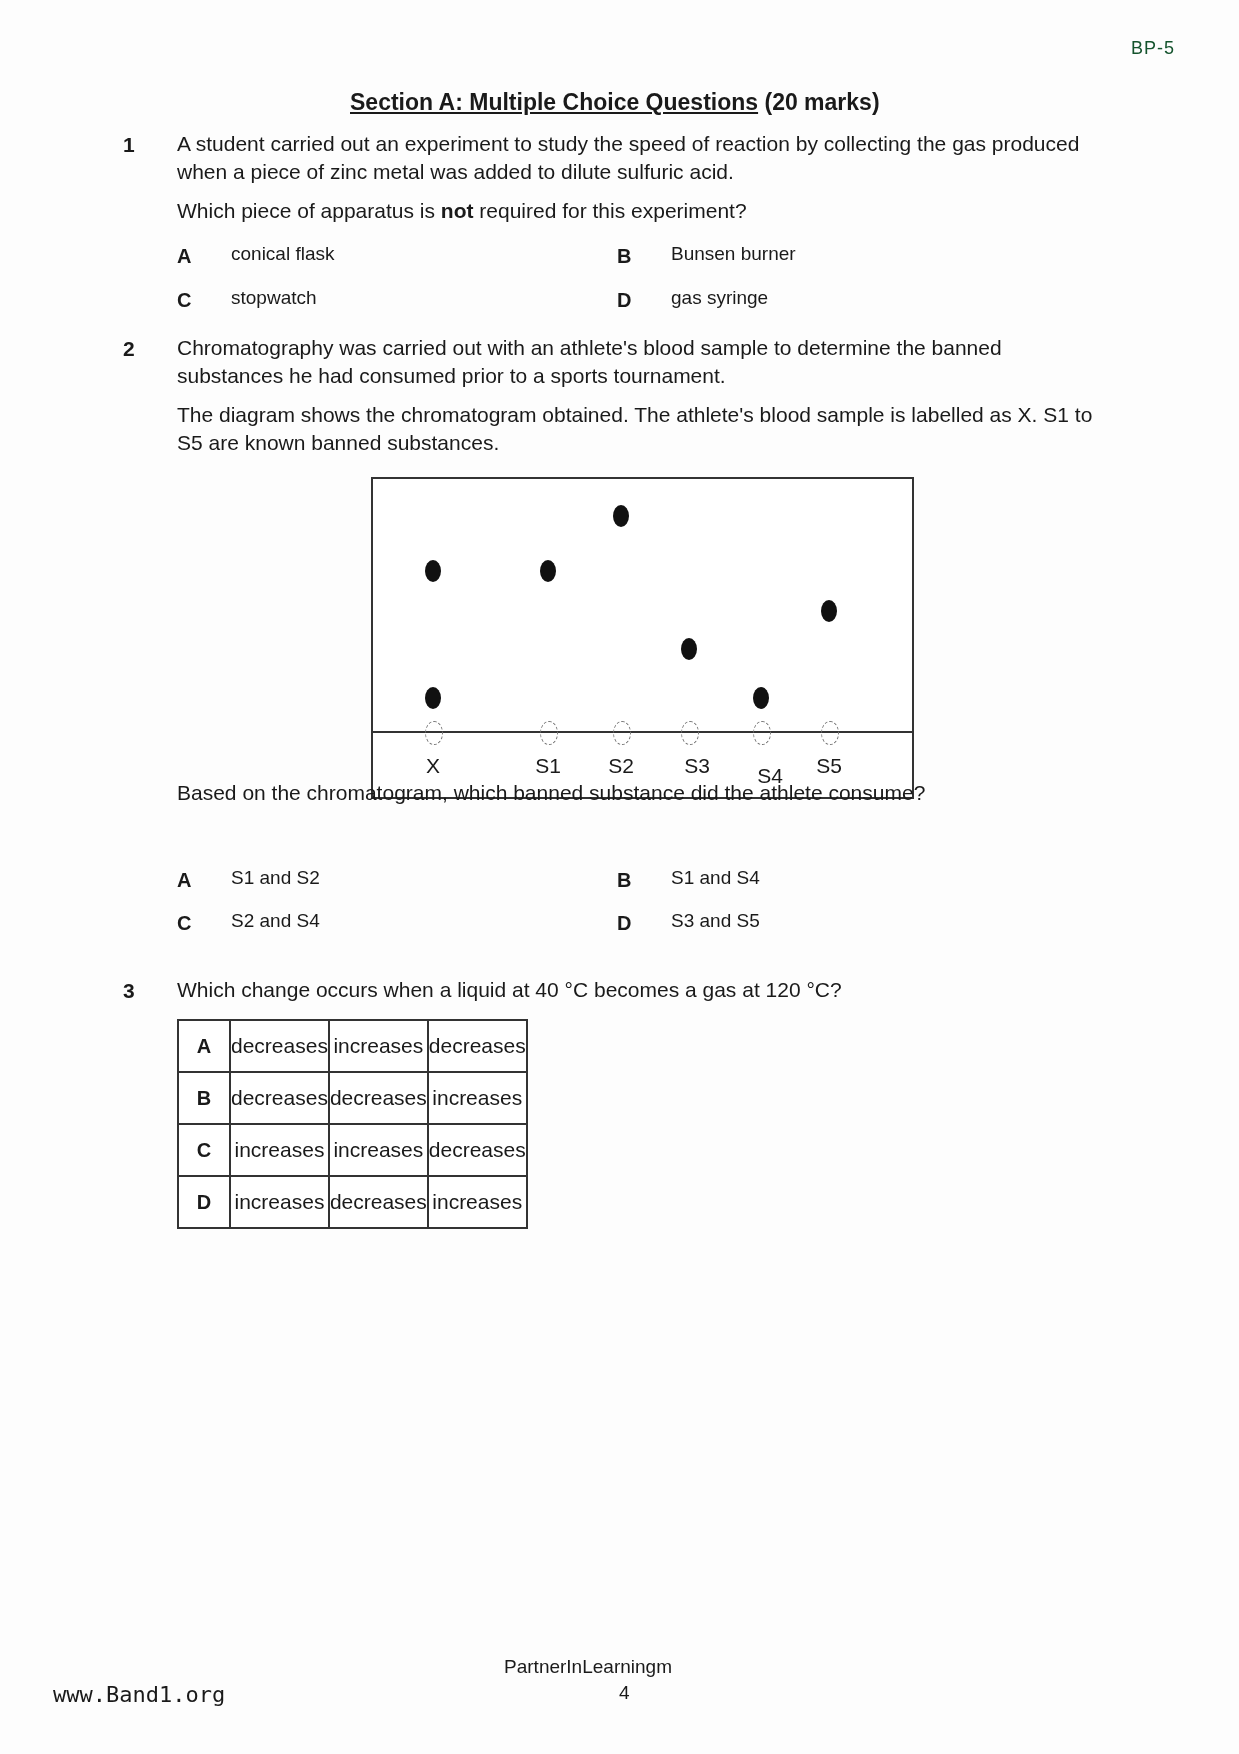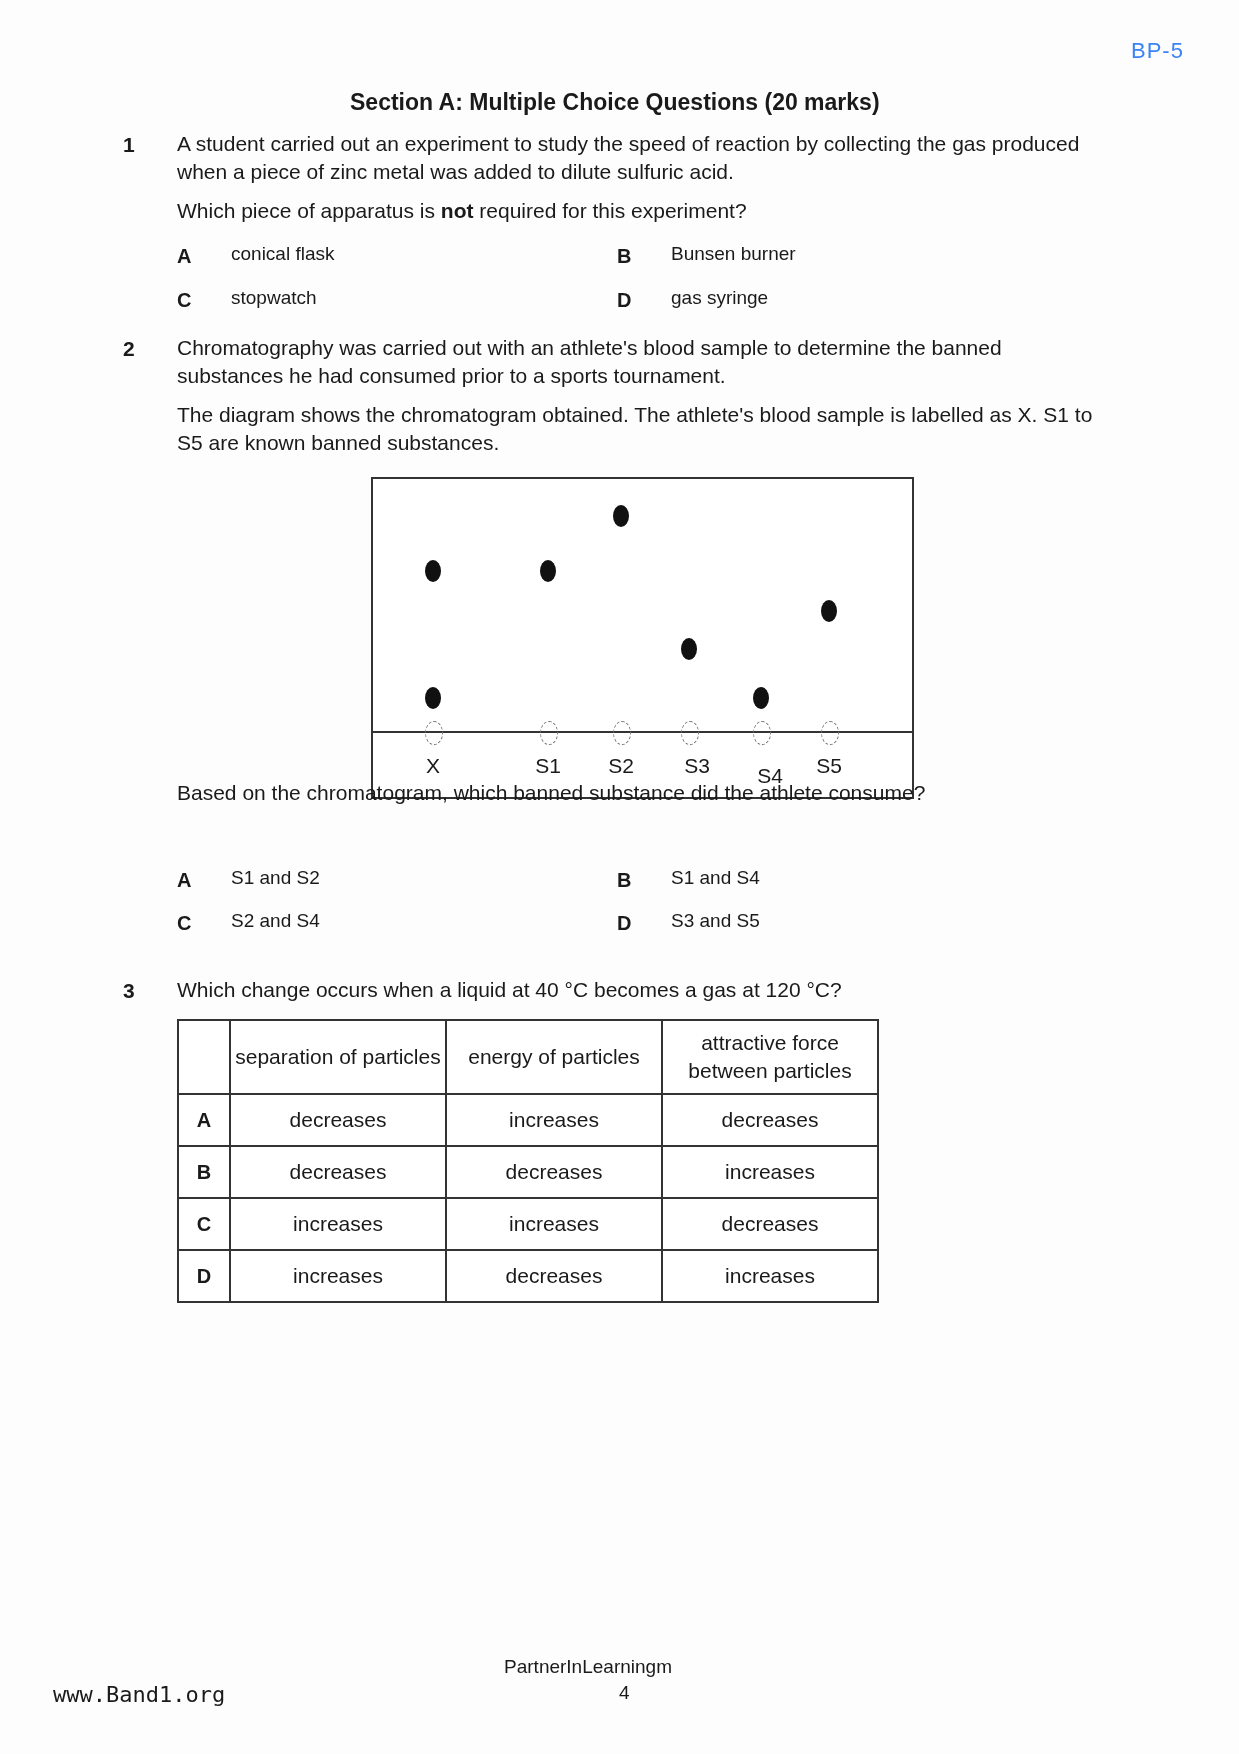--- a/index.html
+++ b/index.html
@@ -1,21 +1,21 @@
 <!DOCTYPE html>
 <html><head>
 <meta charset="utf-8">
 <style>
   html, body { margin:0; padding:0; }
   body { width:1239px; height:1754px; background:#fdfdfd; position:relative; overflow:hidden;
          font-family:"Liberation Sans", sans-serif; color:#1a1a1a; }
   .abs { position:absolute; }
-  .page-code { left:1131px; top:38px; font-size:22px; color:#3b82f6; letter-spacing:1px; }
+  .page-code { left:1131px; top:38px; font-size:18px; color:#14532d; letter-spacing:1px; }
   .section-title { left:350px; top:89px; font-size:23px; font-weight:bold; }
-  .section-title .u { }
+  .section-title .u { text-decoration:underline; }
   .qnum { font-size:21px; font-weight:bold; }
   .qtext { font-size:21px; line-height:28px; }
   .opt-letter { font-size:20px; font-weight:bold; }
   .opt-text { font-size:19px; }
   .chrom { left:371px; top:477px; width:539px; height:318px; border:2px solid #333; background:#fff; }
   .baseline { position:absolute; left:0; right:0; top:252px; height:2px; background:#333; }
   .spot { position:absolute; width:16px; height:22px; border-radius:50%; background:#111; }
   .origin { position:absolute; width:16px; height:22px; border-radius:50%; border:1.5px dashed #777; background:transparent; }
   .lane-label { position:absolute; font-size:21px; top:275px; width:40px; text-align:center; }
   table.q3 { position:absolute; left:177px; top:1019px; border-collapse:collapse; font-size:21px; background:#fff; }
@@ -91,26 +91,20 @@
 <div class="abs opt-letter" style="left:177px; top:912px;">C</div>
 <div class="abs opt-text" style="left:231px; top:910px;">S2 and S4</div>
 <div class="abs opt-letter" style="left:617px; top:912px;">D</div>
 <div class="abs opt-text" style="left:671px; top:910px;">S3 and S5</div>
 
 <div class="abs qnum" style="left:123px; top:979px;">3</div>
 <div class="abs qtext" style="left:177px; top:976px;">Which change occurs when a liquid at 40 °C becomes a gas at 120 °C?</div>
 
 <table class="q3">
   <tbody>
-      <tr>
-    <th style="width:50px;"></th>
-    <th style="width:214px;">separation of particles</th>
-    <th style="width:214px;">energy of particles</th>
-    <th style="width:214px;">attractive force between particles</th>
-  </tr>
   <tr>
     <td class="letter">A</td>
     <td>decreases</td>
     <td>increases</td>
     <td>decreases</td>
   </tr>
   <tr>
     <td class="letter">B</td>
     <td>decreases</td>
     <td>decreases</td>

